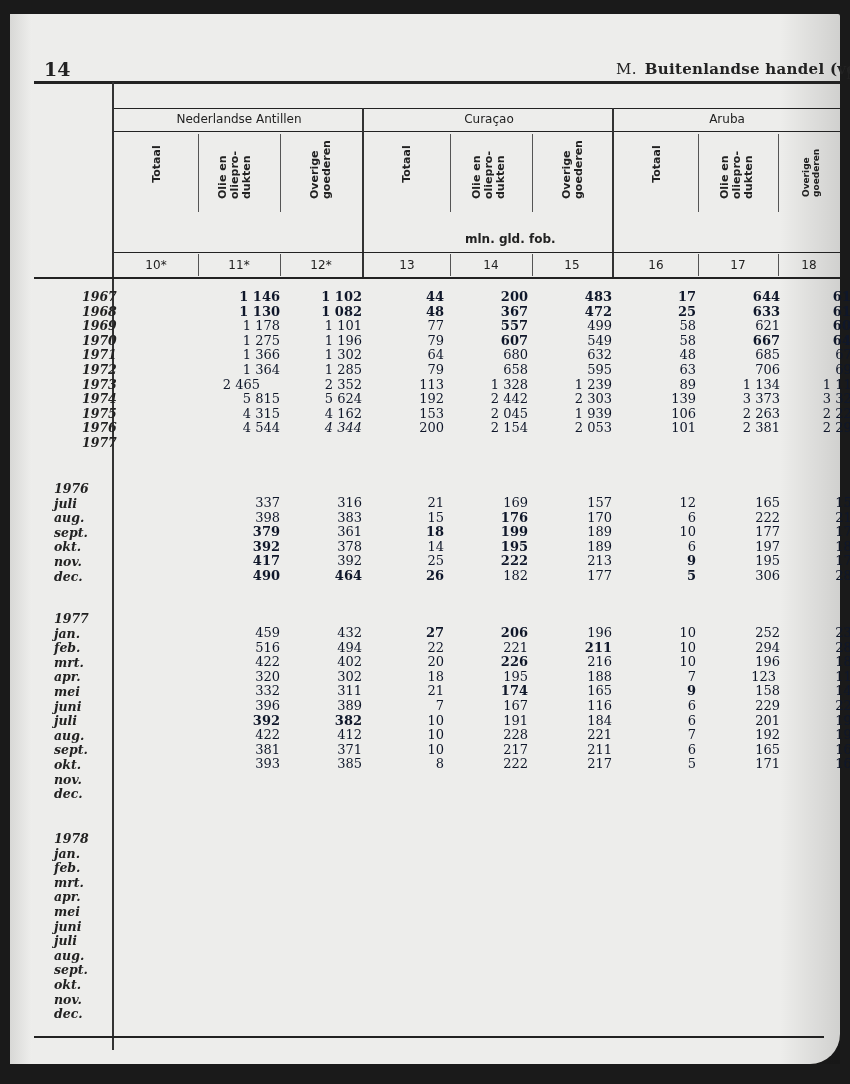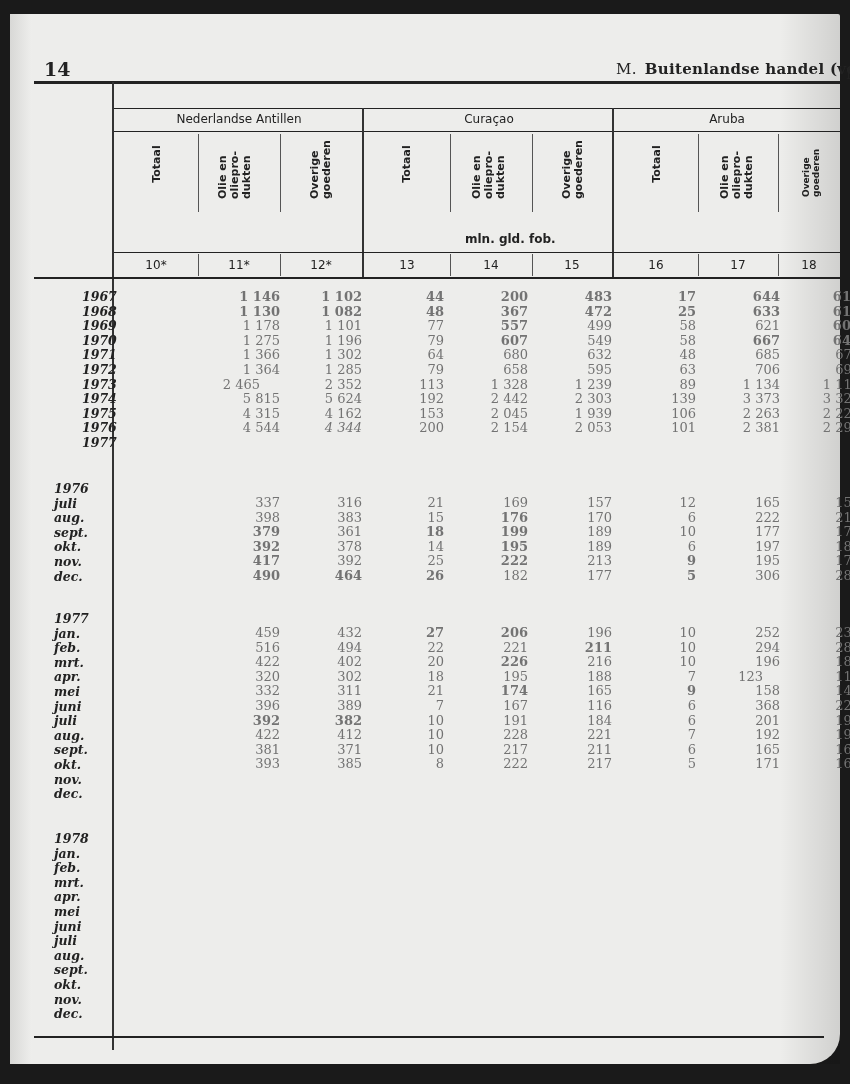--- a/index.html
+++ b/index.html
@@ -42,21 +42,21 @@
   .rot {
     position: absolute; font-family: "DejaVu Sans", sans-serif; color: #222;
     font-size: 11px; font-weight: bold; line-height: 12px;
     transform: rotate(-90deg); transform-origin: center center;
     white-space: pre; text-align: left;
   }
   .colnum { position: absolute; top: 244px; font-family: "DejaVu Sans", sans-serif; font-size: 12px; color: #222; text-align: center; }
   .unit { position: absolute; left: 455px; top: 218px; font-family: "DejaVu Sans", sans-serif; font-size: 12px; font-weight: bold; color: #222; }
 
   .labels { position: absolute; left: 44px; width: 70px; font-style: italic; font-weight: bold; font-size: 12.5px; line-height: 14.6px; color: #222; }
-  .block { position: absolute; left: 120px; width: 720px; font-size: 13px; line-height: 14.6px; color: #737373; }
+  .block { position: absolute; left: 120px; width: 720px; font-size: 13px; line-height: 14.6px; color: #0f172a; }
   .row { position: relative; height: 14.6px; }
   .cell { position: absolute; text-align: right; white-space: pre; }
   .b { font-weight: bold; }
 </style>
 </head>
 <body>
 
 <div class="page">
   <div class="spine"></div>
   <div class="shade"></div>
@@ -362,41 +362,41 @@
         <div class="cell" style="right: 70px;">196</div>
         <div class="cell" style="right: -10px;">186</div>
       </div>
       <div class="row">
         <div class="cell" style="right: 570px;">320</div>
         <div class="cell" style="right: 488px;">302</div>
         <div class="cell" style="right: 406px;">18</div>
         <div class="cell" style="right: 322px;">195</div>
         <div class="cell" style="right: 238px;">188</div>
         <div class="cell" style="right: 154px;">7</div>
-        <div class="cell" style="right: 87px;">123</div>
+        <div class="cell" style="right: 74px;">123</div>
         <div class="cell" style="right: -10px;">114</div>
       </div>
       <div class="row">
         <div class="cell" style="right: 570px;">332</div>
         <div class="cell" style="right: 488px;">311</div>
         <div class="cell" style="right: 406px;">21</div>
         <div class="cell b" style="right: 322px;">174</div>
         <div class="cell" style="right: 238px;">165</div>
         <div class="cell b" style="right: 154px;">9</div>
         <div class="cell" style="right: 70px;">158</div>
         <div class="cell" style="right: -10px;">147</div>
       </div>
       <div class="row">
         <div class="cell" style="right: 570px;">396</div>
         <div class="cell" style="right: 488px;">389</div>
         <div class="cell" style="right: 406px;">7</div>
         <div class="cell" style="right: 322px;">167</div>
         <div class="cell" style="right: 238px;">116</div>
         <div class="cell" style="right: 154px;">6</div>
-        <div class="cell" style="right: 70px;">368</div>
+        <div class="cell" style="right: 70px;">229</div>
         <div class="cell" style="right: -10px;">227</div>
       </div>
       <div class="row">
         <div class="cell b" style="right: 570px;">392</div>
         <div class="cell b" style="right: 488px;">382</div>
         <div class="cell" style="right: 406px;">10</div>
         <div class="cell" style="right: 322px;">191</div>
         <div class="cell" style="right: 238px;">184</div>
         <div class="cell" style="right: 154px;">6</div>
         <div class="cell" style="right: 70px;">201</div>

